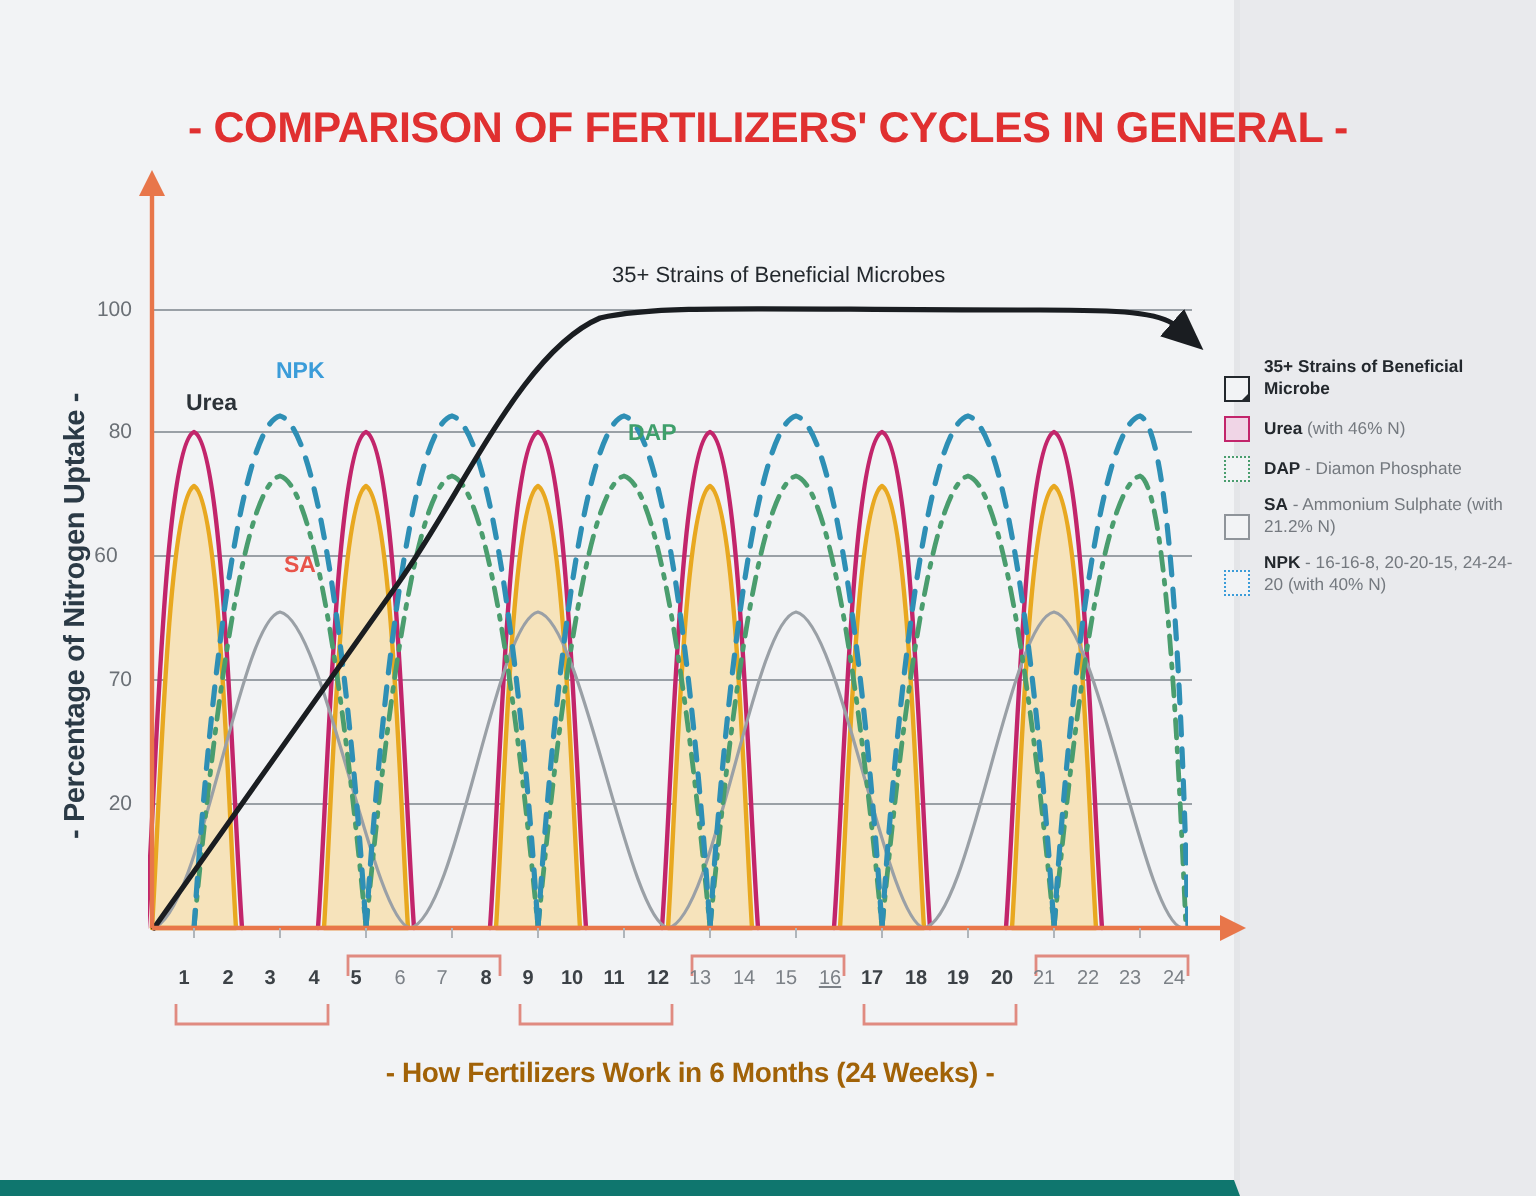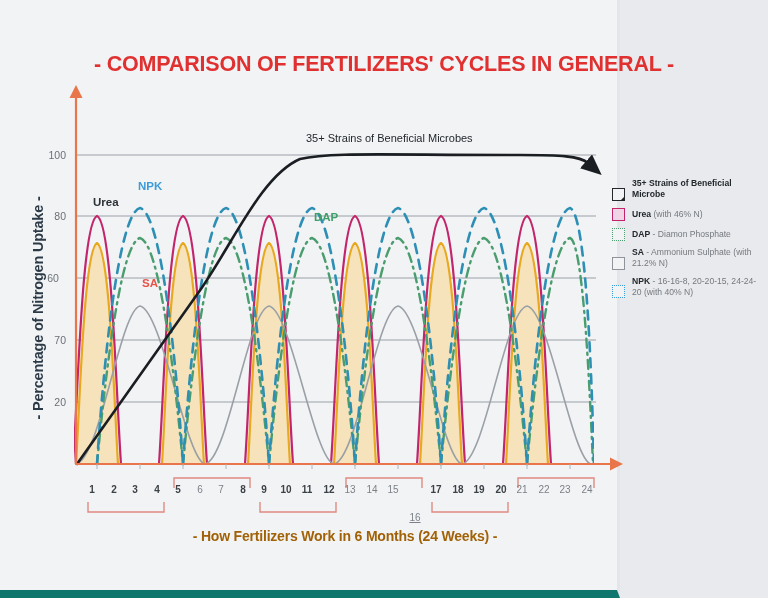--- a/index.html
+++ b/index.html
@@ -199,21 +199,21 @@
   <div class="week-num" style="left:191px;top:484px;">6</div>
   <div class="week-num" style="left:212px;top:484px;">7</div>
   <div class="week-num dark" style="left:234px;top:484px;">8</div>
   <div class="week-num dark" style="left:255px;top:484px;">9</div>
   <div class="week-num dark" style="left:277px;top:484px;">10</div>
   <div class="week-num dark" style="left:298px;top:484px;">11</div>
   <div class="week-num dark" style="left:320px;top:484px;">12</div>
   <div class="week-num" style="left:341px;top:484px;">13</div>
   <div class="week-num" style="left:363px;top:484px;">14</div>
   <div class="week-num" style="left:384px;top:484px;">15</div>
-  <div class="week-num" style="left:406px;top:512px;text-decoration:underline;">16</div>
+  <div class="week-num" style="left:406px;top:484px;text-decoration:underline;">16</div>
   <div class="week-num dark" style="left:427px;top:484px;">17</div>
   <div class="week-num dark" style="left:449px;top:484px;">18</div>
   <div class="week-num dark" style="left:470px;top:484px;">19</div>
   <div class="week-num dark" style="left:492px;top:484px;">20</div>
   <div class="week-num" style="left:513px;top:484px;">21</div>
   <div class="week-num" style="left:535px;top:484px;">22</div>
   <div class="week-num" style="left:556px;top:484px;">23</div>
   <div class="week-num" style="left:578px;top:484px;">24</div>
 
   <div class="inlbl" id="lbl-urea">Urea</div>

